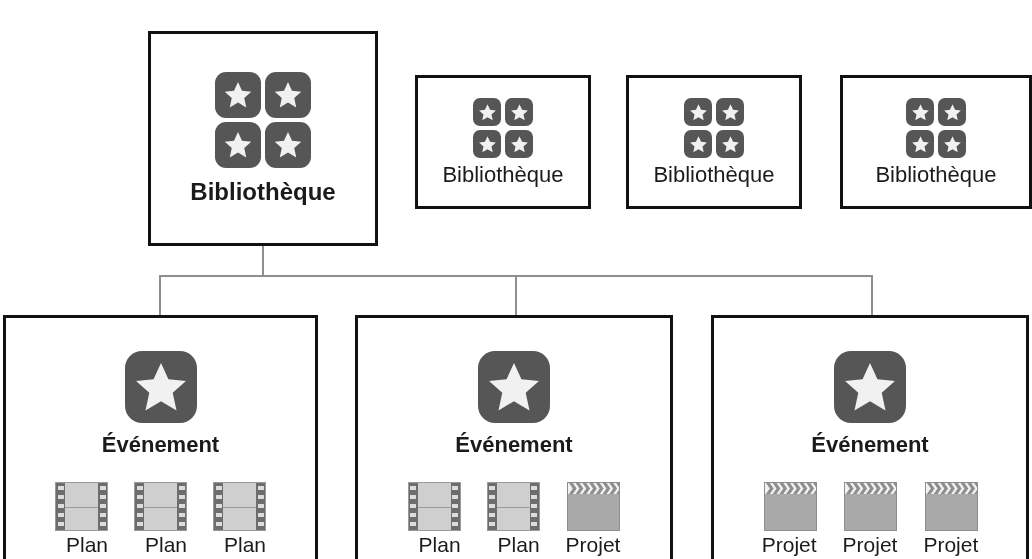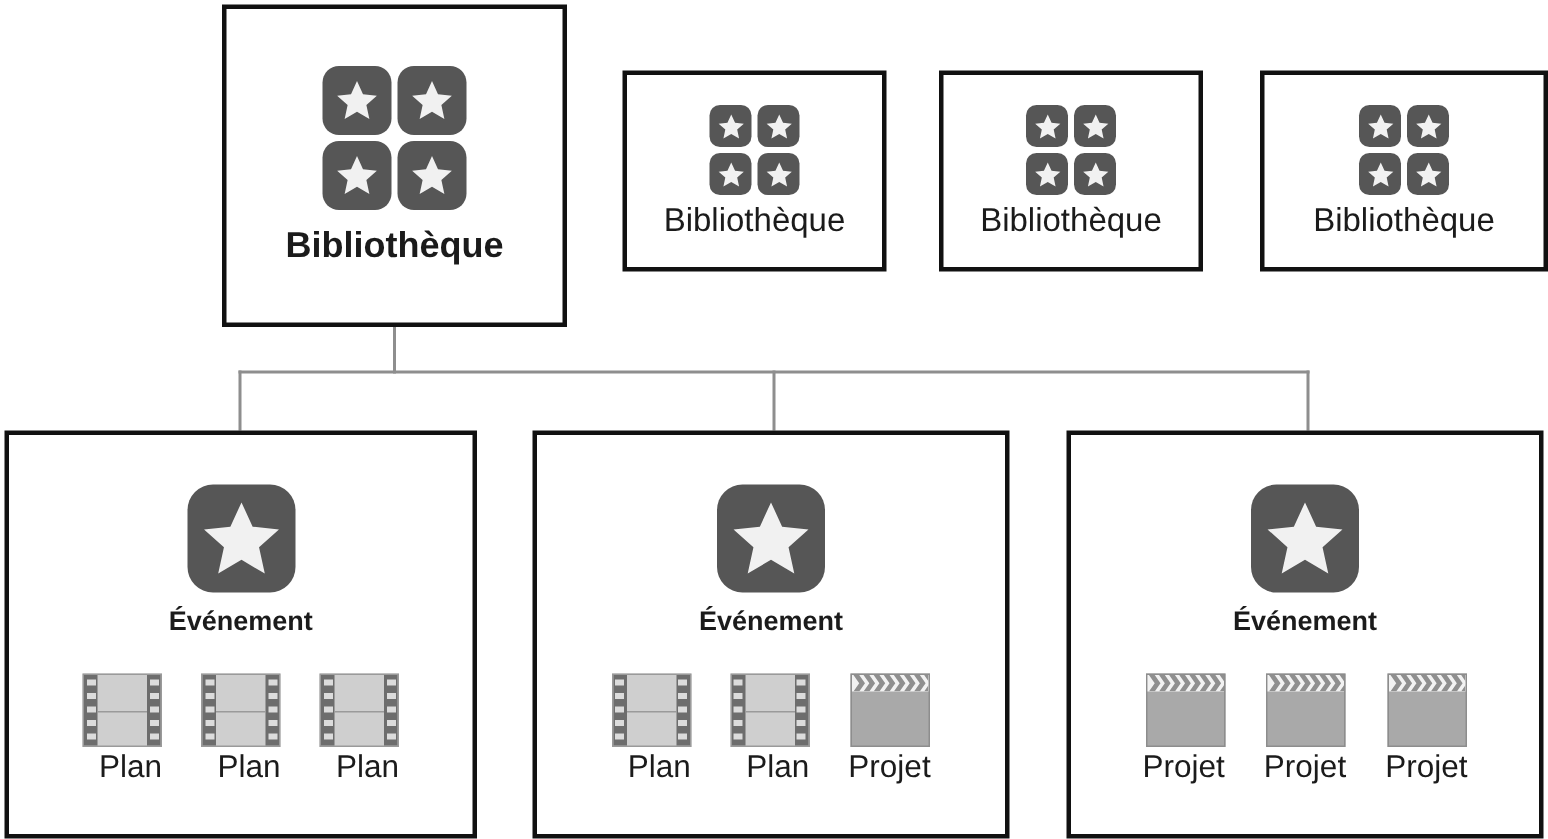--- a/index.html
+++ b/index.html
@@ -2,21 +2,21 @@
 <html><head>
 <meta charset="utf-8">
 <style>
   html,body{margin:0;padding:0;background:#ffffff;}
   body{
     width:1032px;height:559px;
     font-family:"Liberation Sans","DejaVu Sans",sans-serif;
     color:#1b1b1b;
     overflow:hidden;
   }
-  #stage{position:relative;width:1032px;height:453px;}
+  #stage{position:relative;width:1032px;height:453px;margin-top:28px;}
 
   
   .box{
     position:absolute;
     box-sizing:border-box;
     background:#ffffff;
     border:3px solid #111111;
     display:flex;
     flex-direction:column;
     align-items:center;
@@ -53,21 +53,21 @@
   .event-box.e2{left:355px;width:318px;}
   .event-box.e3{left:711px;width:318px;}
 
   .event-icon{
     width:72px;height:72px;border-radius:17px;background:#565656;
     display:flex;align-items:center;justify-content:center;
     margin-top:33px;
   }
   .event-icon svg{width:54px;height:54px;}
   .event-caption{
-    font-size:18px;font-weight:bold;margin-top:9px;
+    font-size:22px;font-weight:bold;margin-top:9px;
   }
 
   
   .assets{
     display:flex;flex-direction:row;align-items:flex-start;
     margin-top:24px;gap:26px;
   }
   .asset{display:flex;flex-direction:column;align-items:flex-end;}
   .asset .label{font-size:21px;font-weight:normal;margin-top:3px;line-height:1.05;}
 

